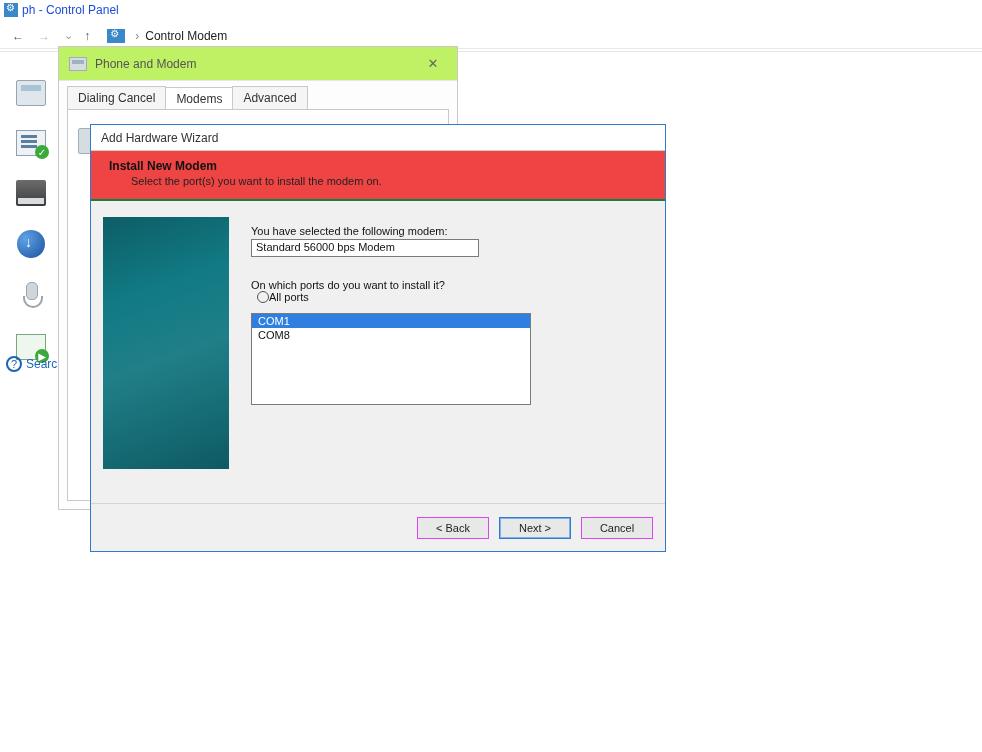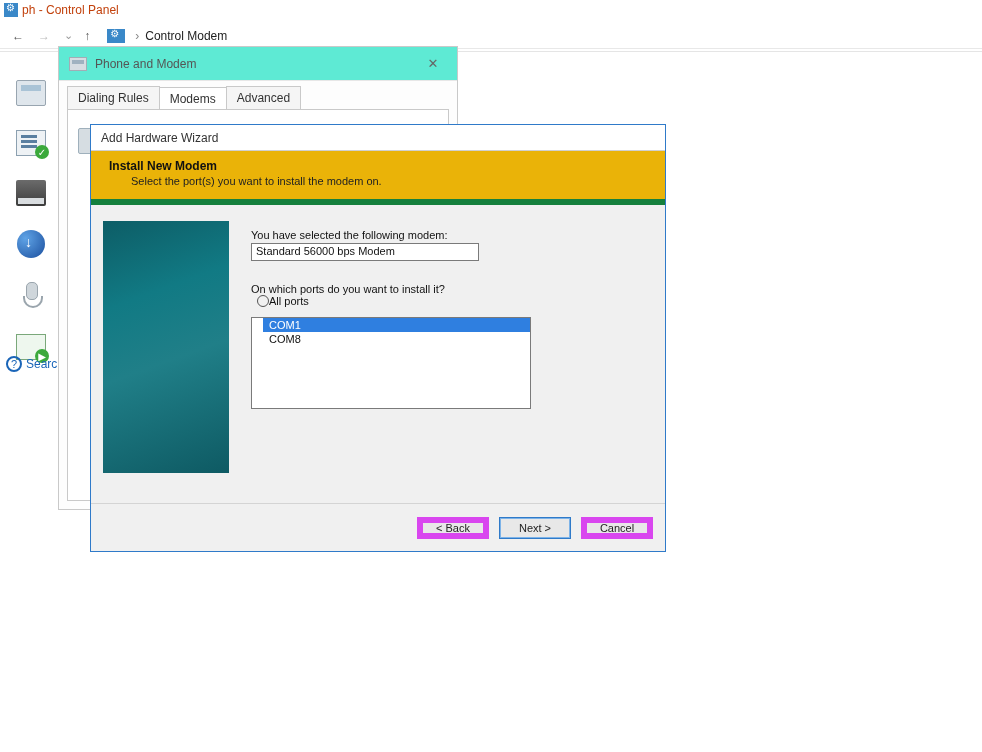--- a/index.html
+++ b/index.html
@@ -4,21 +4,21 @@
 <style>
   * { box-sizing: border-box; margin: 0; padding: 0; font-family: "Segoe UI", Tahoma, sans-serif; }
   body { background: #ffffff; width: 982px; height: 752px; overflow: hidden; position: relative; }
 
   
   .titlebar {
     height: 20px;
     display: flex;
     align-items: center;
     padding: 0 4px;
-    color: #c2410c;
+    color: #1d4ed8;
     font-size: 12px;
   }
   .titlebar .app-icon {
     width: 14px; height: 14px; margin-right: 4px;
     background: #3a88c8; display: inline-block; position: relative;
   }
   .titlebar .app-icon::after {
     content:"⚙"; position:absolute; left:2px; top:-1px; font-size:10px; color:#fff;
   }
 
@@ -76,21 +76,21 @@
   }
   .search-link .q-icon { width:16px; height:16px; border-radius:50%; border:2px solid #1a65b8; display:flex; align-items:center; justify-content:center; font-size:11px; color:#1a65b8; }
 
   
   .dlg-phone {
     position:absolute; left:58px; top:46px; width:400px; height:464px;
     background:#fdfdfd; border:1px solid #c9c9c9;
   }
   .dlg-title {
     height:34px; display:flex; align-items:center; padding:0 10px; font-size:12px; color:#555;
-    border-bottom:1px solid #e7e7e7; background:#5eead4;
+    border-bottom:1px solid #e7e7e7; background:#bef264;
   }
   .dlg-title .modem-icon { width:18px; height:14px; background:#d6dde2; border:1px solid #a2adb5; margin-right:8px; position:relative; }
   .dlg-title .modem-icon::after { content:""; position:absolute; left:2px; top:2px; right:2px; height:4px; background:#9fb2c0; }
   .dlg-close { margin-left:auto; width:28px; height:20px; display:flex; align-items:center; justify-content:center; color:#666; font-size:13px; }
 
   .tab-strip {
     display:flex; align-items:flex-end; height:28px; padding: 4px 8px 0 8px; font-size:12px;
     background:#fdfdfd;
   }
   .tab { padding: 4px 10px; border:1px solid #c9c9c9; border-bottom:none; background:#f5f5f5; margin-right:-1px; color:#333; }
@@ -106,21 +106,21 @@
   
   .dlg-wizard {
     position:absolute; left:90px; top:124px; width:576px; height:428px;
     background:#f0f0f0; border:1px solid #2f7ac9;
   }
   .wiz-title {
     height:26px; display:flex; align-items:center; padding:0 10px; font-size:12px; color:#333; background:#ffffff;
     border-bottom:1px solid #d0d0d0;
   }
   .wiz-header {
-    background:#eab308; padding:8px 18px 12px 18px; border-bottom:6px solid #15803d;
+    background:#ef4444; padding:8px 18px 12px 18px; border-bottom:2px solid #15803d;
   }
   .wiz-header .h1 { font-size:12px; font-weight:bold; color:#111; }
   .wiz-header .h2 { font-size:11px; color:#222; margin-left:22px; margin-top:2px; }
 
   .wiz-body {
     position:relative; height:310px;
   }
   .wiz-side-img {
     position:absolute; left:12px; top:16px; width:126px; height:252px;
     background:linear-gradient(160deg,#0d5d66 0%, #117a84 30%, #207f88 55%, #0e5a63 100%);
@@ -131,31 +131,31 @@
   }
   .wiz-label { margin-bottom:2px; }
   .wiz-readonly {
     width:228px; height:18px; border:1px solid #7a7a7a; background:#fff; padding:1px 4px; font-size:11px;
   }
   .wiz-q { margin-top:22px; margin-bottom:0; }
   .radio-row { display:flex; align-items:center; gap:0; margin-left:6px; margin-bottom:4px; font-size:11px; }
   .radio-dot { width:12px; height:12px; border:1px solid #555; border-radius:50%; display:inline-flex; align-items:center; justify-content:center; }
   .radio-dot.checked::after { content:""; width:6px; height:6px; background:#111; border-radius:50%; }
   .port-list {
-    margin-top:10px; width:280px; height:92px; border:1px solid #7a7a7a; background:#fff; font-size:11px; overflow:hidden;padding-left:11px;
+    margin-top:10px; width:280px; height:92px; border:1px solid #7a7a7a; background:#fff; font-size:11px; overflow:hidden;
   }
   .port-item { padding:0 6px; height:14px; line-height:14px; cursor:default; }
   .port-item.selected { background:#2f7fe0; color:#fff; }
 
   .wiz-footer {
     position:absolute; left:0; right:0; bottom:0; height:48px; border-top:1px solid #d4d4d4;
     display:flex; align-items:center; justify-content:flex-end; padding-right:12px; gap:10px;
   }
   .btn {
-    min-width:72px; height:22px; border:6px solid #d946ef; background:#e8e8e8; font-size:11px; color:#222;
+    min-width:72px; height:22px; border:1px solid #d946ef; background:#e8e8e8; font-size:11px; color:#222;
     display:flex; align-items:center; justify-content:center; padding:0 8px;
   }
   .btn.default { border:1px solid #2f7ac9; box-shadow:0 0 0 1px #7db3e8 inset; }
 
   
   .cursor-arrow {
     position:absolute; width:0; height:0; pointer-events:none; z-index:50;
   }
 
   .hairline { position:absolute; left:0; right:0; top:48px; height:1px; background:#e8e8e8; }
@@ -196,21 +196,21 @@
   <span>Searc</span>
 </div>
 
 <div class="dlg-phone">
   <div class="dlg-title">
     <span class="modem-icon"></span>
     <span>Phone and Modem</span>
     <div class="dlg-close">✕</div>
   </div>
   <div class="tab-strip">
-    <div class="tab">Dialing Rules</div>
+    <div class="tab">Dialing Cancel</div>
     <div class="tab active">Modems</div>
     <div class="tab">Advanced</div>
   </div>
   <div class="dlg-body-frame">
     <div class="modem-big"></div>
   </div>
 </div>
 
 <div class="dlg-wizard">
   <div class="wiz-title">

